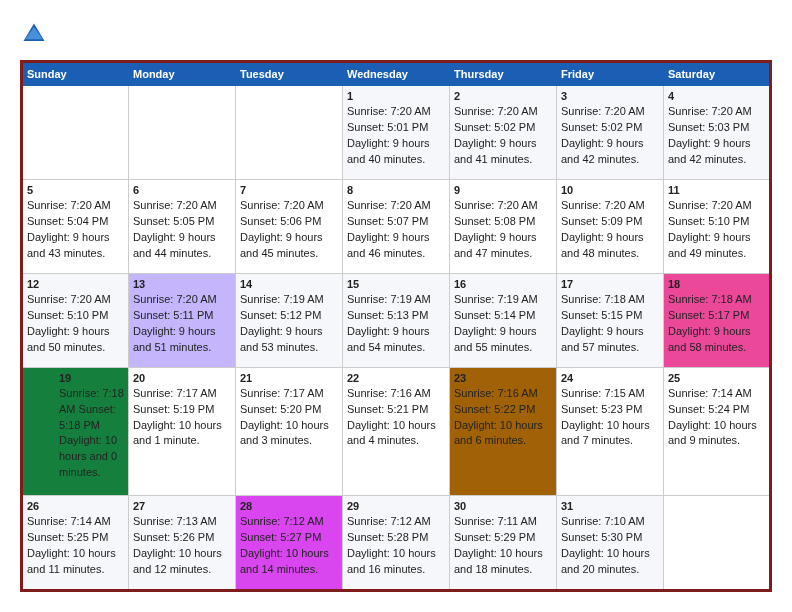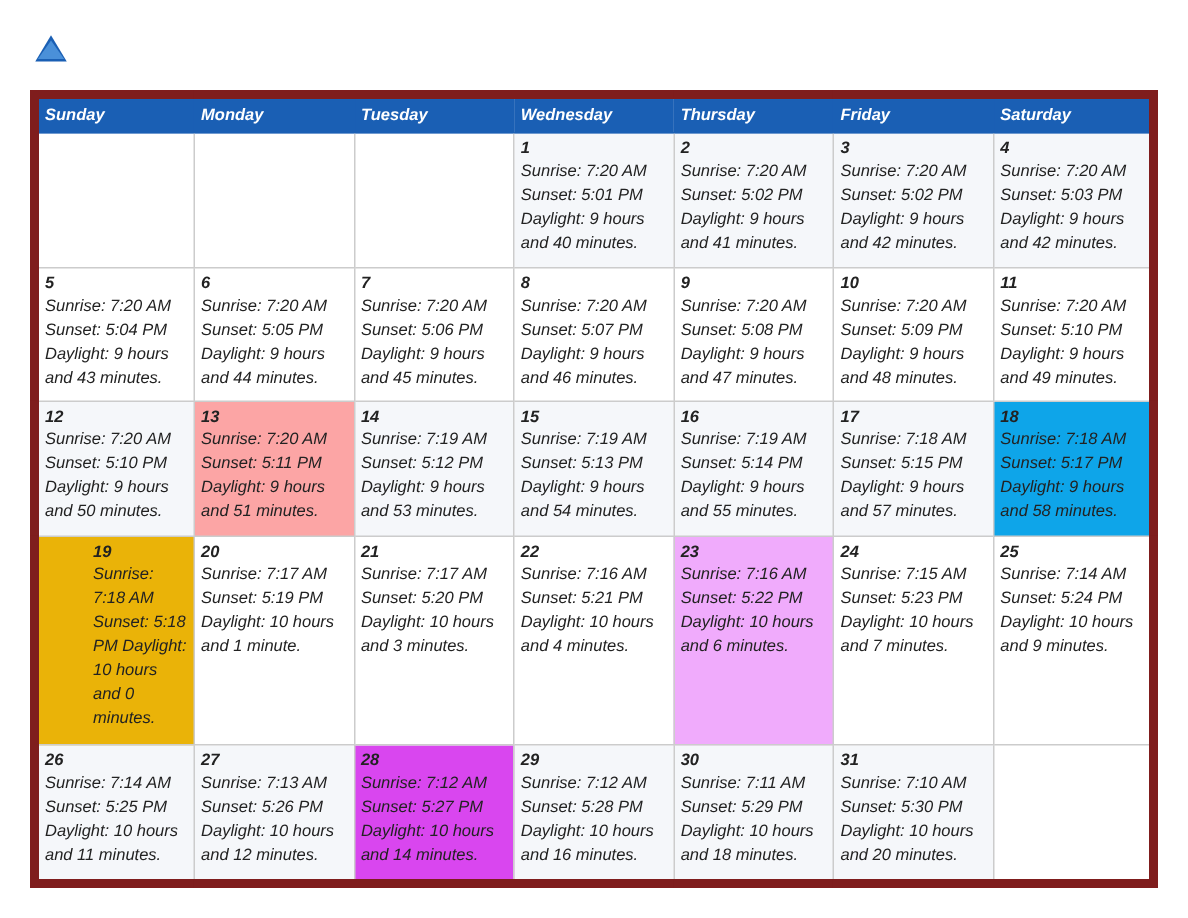--- a/index.html
+++ b/index.html
@@ -46,25 +46,24 @@
       font-size: 32px;
       font-weight: bold;
       color: #222;
     }
     .location {
       font-size: 14px;
       color: #444;
     }
     .calendar {
       flex: 1;
-      border: 6px solid #7f1d1d;
+      border: 3px solid #7f1d1d;
       border-collapse: collapse;
       width: 100%;
       table-layout: fixed;
-      font-style: italic;
     }
     .calendar th {
       background: #1a5fb4;
       color: #fff;
       font-size: 11px;
       font-weight: bold;
       padding: 5px 4px;
       text-align: left;
       border: 1px solid #1a5fb4;
     }
@@ -216,21 +215,21 @@
           </td>
         </tr>
         <tr>
           <td style="background: rgb(245, 247, 250);">
             <span class="day-number">12</span>
             <div class="day-info">Sunrise: 7:20 AM
 Sunset: 5:10 PM
 Daylight: 9 hours
 and 50 minutes.</div>
           </td>
-          <td style="background: #fca5a5;">
+          <td style="background: #c4b5fd;">
             <span class="day-number">13</span>
             <div class="day-info">Sunrise: 7:20 AM
 Sunset: 5:11 PM
 Daylight: 9 hours
 and 51 minutes.</div>
           </td>
           <td style="background: rgb(245, 247, 250);">
             <span class="day-number">14</span>
             <div class="day-info">Sunrise: 7:19 AM
 Sunset: 5:12 PM
@@ -251,30 +250,30 @@
 Daylight: 9 hours
 and 55 minutes.</div>
           </td>
           <td style="background: rgb(245, 247, 250); margin-top: 16px;">
             <span class="day-number">17</span>
             <div class="day-info">Sunrise: 7:18 AM
 Sunset: 5:15 PM
 Daylight: 9 hours
 and 57 minutes.</div>
           </td>
-          <td style="background: #0ea5e9;">
+          <td style="background: #ec4899;">
             <span class="day-number">18</span>
             <div class="day-info">Sunrise: 7:18 AM
 Sunset: 5:17 PM
 Daylight: 9 hours
 and 58 minutes.</div>
           </td>
         </tr>
         <tr>
-          <td style="background: #eab308; padding-left: 36px;">
+          <td style="background: #15803d; padding-left: 36px;">
             <span class="day-number">19</span>
             <div class="day-info">Sunrise: 7:18 AM
 Sunset: 5:18 PM
 Daylight: 10 hours
 and 0 minutes.</div>
           </td>
           <td style="background: rgb(255, 255, 255);">
             <span class="day-number">20</span>
             <div class="day-info">Sunrise: 7:17 AM
 Sunset: 5:19 PM
@@ -288,21 +287,21 @@
 Daylight: 10 hours
 and 3 minutes.</div>
           </td>
           <td style="background: rgb(255, 255, 255); margin-left: 16px;">
             <span class="day-number">22</span>
             <div class="day-info">Sunrise: 7:16 AM
 Sunset: 5:21 PM
 Daylight: 10 hours
 and 4 minutes.</div>
           </td>
-          <td style="background: #f0abfc;">
+          <td style="background: #a16207;">
             <span class="day-number">23</span>
             <div class="day-info">Sunrise: 7:16 AM
 Sunset: 5:22 PM
 Daylight: 10 hours
 and 6 minutes.</div>
           </td>
           <td style="background: rgb(255, 255, 255);">
             <span class="day-number">24</span>
             <div class="day-info">Sunrise: 7:15 AM
 Sunset: 5:23 PM

